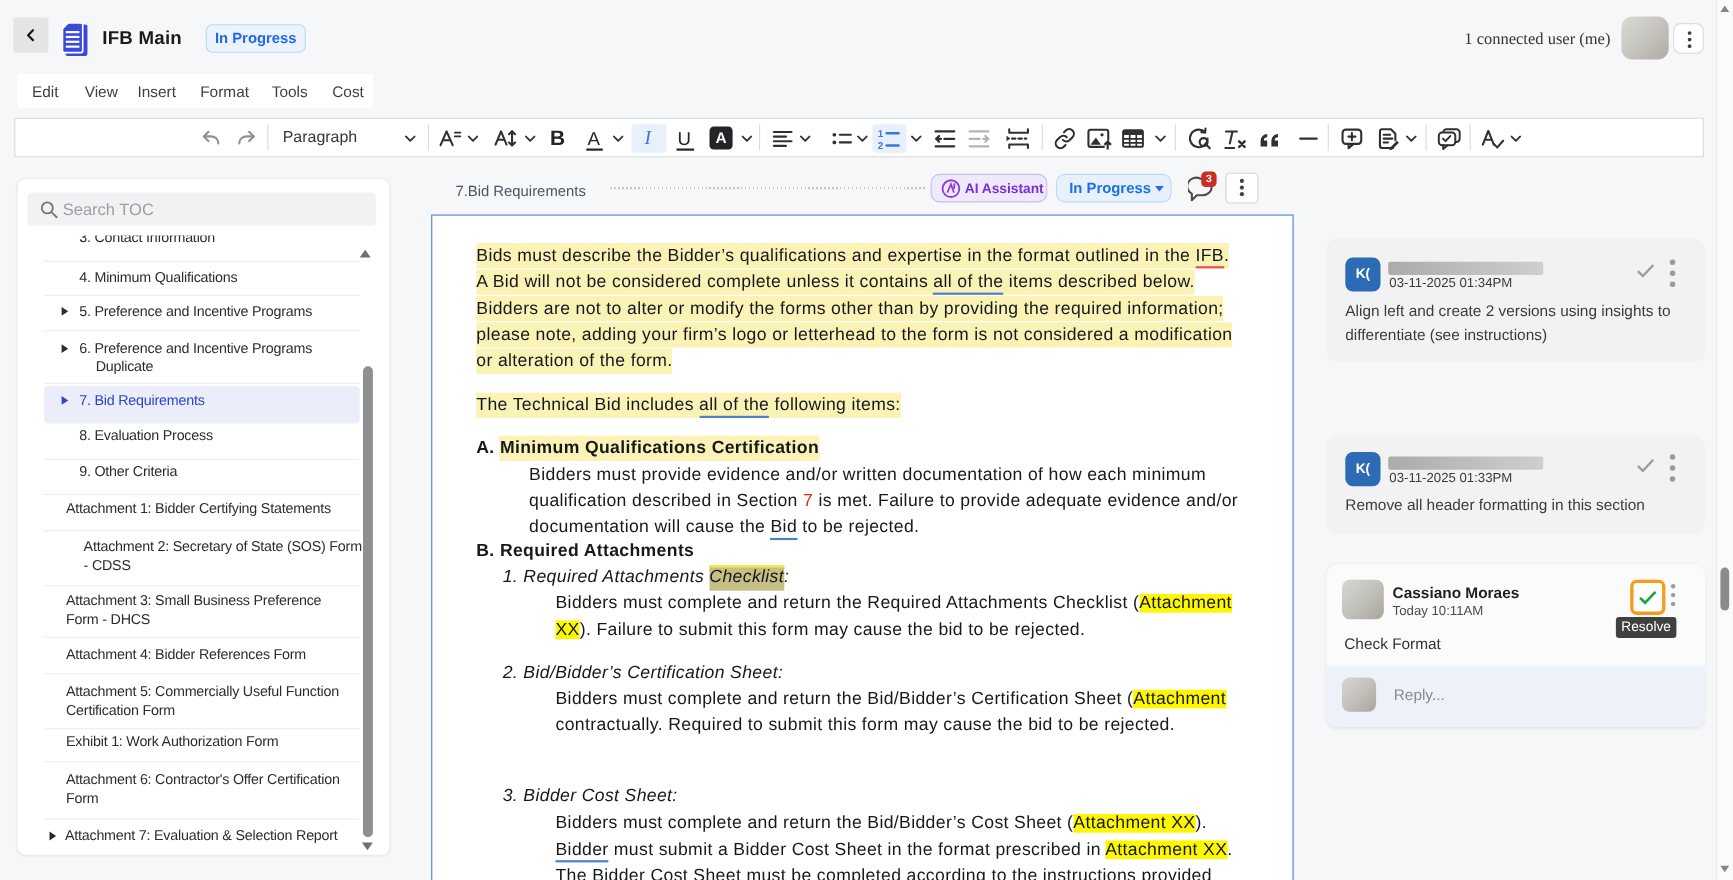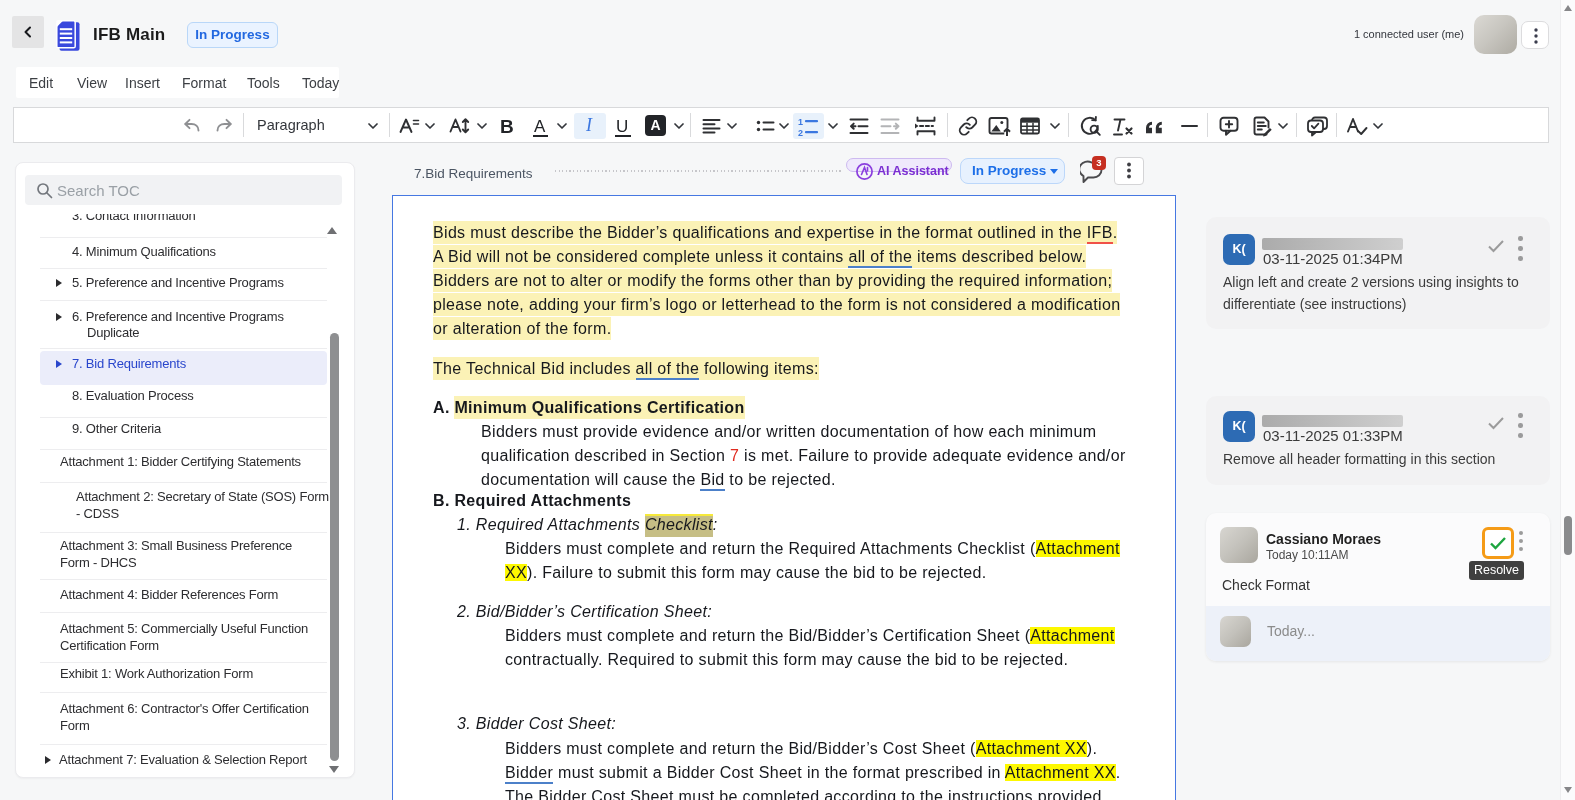--- a/index.html
+++ b/index.html
@@ -5,21 +5,21 @@
   * { margin:0; padding:0; box-sizing:border-box; }
   html,body { width:1575px; height:800px; overflow:hidden; }
   body { font-family:"Liberation Sans", sans-serif; background:#f6f7f8; position:relative; color:#222; }
   .abs { position:absolute; }
   .nw { white-space:nowrap; }
 
   
   #backbtn { left:12px; top:16px; width:32px; height:32px; background:#e4e4e5; border-radius:2px; }
   #title { left:93px; top:25px; font-size:17px; font-weight:bold; color:#1b1b1b; letter-spacing:.2px; }
   #statuschip { left:187px; top:22px; width:91px; height:26px; background:#eaf3ff; border:1px solid #b9d7f8; border-radius:6px; color:#2268e0; font-weight:bold; font-size:13.5px; text-align:center; line-height:24px; }
-  #connected { right:111px; top:28px; font-size:11px; color:#33363d; }
+  #connected { right:111px; top:28px; font-size:15px; color:#33363d;font-family:Liberation Serif, serif; }
   #hdravatar { left:1474px; top:15px; width:43px; height:39px; border-radius:10px; background:linear-gradient(135deg,#dbd9d4,#c9c7c1 45%,#aeaba3); }
   #hdrkebab { left:1521px; top:21px; width:28px; height:28px; background:#fff; border:1px solid #dcdcde; border-radius:7px; }
 
   
   #menuband { left:16px; top:67px; width:323px; height:31px; background:#fff; border-radius:2px; }
   .mitem { position:absolute; top:75px; font-size:14px; color:#3c3f44; }
 
   
   #toolbar { left:13px; top:107px; width:1536px; height:36px; background:#fff; border:1px solid #d8d9db; }
   .tsep { position:absolute; top:113px; width:1px; height:24px; background:#d9dadc; }
@@ -37,21 +37,21 @@
   #tochl { left:40px; top:351px; width:287px; height:34px; background:#ebedfa; border-radius:4px; }
   #tocclip { left:16px; top:214px; width:300px; height:12px; overflow:hidden; }
 
   
   #sthumb { left:330px; top:333px; width:9px; height:428px; background:#8e8f91; border-radius:4.5px; }
   .sarrow { position:absolute; width:0; height:0; }
 
   
   #secttitle { left:414px; top:166px; font-size:13.5px; color:#4b5563; }
   #dotline { left:555px; top:170px; width:286px; height:1.5px; background-image:repeating-linear-gradient(90deg,#c6c6ca 0 1.2px,transparent 1.2px 3.6px); }
-  #aipill { left:846px; top:158px; width:106px; height:14px; background:#efe9fc; border:1px solid #cdbaf0; border-radius:8px; }
+  #aipill { left:846px; top:158px; width:106px; height:26px; background:#efe9fc; border:1px solid #cdbaf0; border-radius:8px; }
   #aipill span { position:absolute; left:30px; top:5px; font-size:12.5px; font-weight:bold; color:#7b2fd2; white-space:nowrap; }
   #statusdd { left:960px; top:158px; width:105px; height:26px; background:#e7f1fe; border:1px solid #bcd7fa; border-radius:8px; }
   #statusdd span { position:absolute; left:11px; top:4px; font-size:13.5px; font-weight:bold; color:#1d6fe8; }
   #ddcaret { position:absolute; left:89px; top:10px; width:0; height:0; border-left:4.5px solid transparent; border-right:4.5px solid transparent; border-top:5.5px solid #1d6fe8; }
   #redbadge { left:1092px; top:156px; width:14px; height:14px; background:#c62f21; border-radius:4px; color:#fff; font-size:9.5px; font-weight:bold; text-align:center; line-height:14px; }
   #dockebab { left:1114px; top:157px; width:30px; height:28px; background:#fff; border:1px solid #d4d4d6; border-radius:4px; }
 
   
   #page { left:392px; top:195px; width:784px; height:606px; background:#fff; border:1.5px solid #4678e2; }
   .dl { white-space:nowrap; font-size:16px; line-height:24px; color:#16181d; letter-spacing:0.33px; }
@@ -62,21 +62,21 @@
   .ulr { border-bottom:2px solid #f05148; padding-bottom:1px; }
   .red7 { color:#e02b20; }
   .it { font-style:italic; }
   .bd { font-weight:bold; }
 
   
   .card { position:absolute; left:1206px; width:344px; background:#f2f2f3; border-radius:10px; }
   .cavatar { position:absolute; border-radius:7px; background:linear-gradient(135deg,#d8d6d1,#c3c1bb 50%,#a9a69e); }
   .kavatar { position:absolute; width:32px; height:31px; border-radius:7px; background:#2d6bb4; color:#fff; font-weight:bold; font-size:12.5px; text-align:center; line-height:31px; }
   .redact { position:absolute; height:12px; width:141px; border-radius:2px; background:linear-gradient(90deg,#ababab,#cfcfcf); }
-  .tstamp { position:absolute; font-size:15px; color:#3a3a3a; }
+  .tstamp { position:absolute; font-size:12px; color:#3a3a3a; }
   .ctext { position:absolute; font-size:14px; color:#3b3b3b; line-height:21.5px; }
   .ckdots { position:absolute; width:5px; }
   .ckdots i { display:block; width:4.5px; height:4.5px; border-radius:50%; background:#9b9b9b; margin:0 0 5.5px 0; }
 
   
   #vtrack { left:1560px; top:0; width:15px; height:800px; background:#fbfbfc; border-left:1px solid #ededef; }
   #vthumb { left:1564px; top:516px; width:8px; height:39px; background:#8a8b8d; border-radius:4px; }
 </style>
 </head>
 <body>
@@ -108,21 +108,21 @@
       </g>
     </svg>
 </div>
 
 <div class="abs" id="menuband"></div>
 <div class="mitem" style="left:29px">Edit</div>
 <div class="mitem" style="left:77px">View</div>
 <div class="mitem" style="left:125px">Insert</div>
 <div class="mitem" style="left:182px">Format</div>
 <div class="mitem" style="left:247px">Tools</div>
-<div class="mitem" style="left:302px">Today</div>
+<div class="mitem" style="left:302px">Cost</div>
 
 <div class="abs" id="toolbar"></div>
 <div id="icons">
   <svg class="ticon" style="left:180px;top:114px" width="24" height="24" viewBox="0 0 24 24" fill="none" stroke="#8f9093" stroke-width="1.9" stroke-linecap="round" stroke-linejoin="round">
       <path d="M18.5 16.5 c0-4-3-6.5-7-6.5 h-6"></path>
       <path d="M9.5 5.8 L5.3 10 L9.5 14.2"></path>
     </svg>
   <svg class="ticon" style="left:212px;top:114px" width="24" height="24" viewBox="0 0 24 24" fill="none" stroke="#8f9093" stroke-width="1.9" stroke-linecap="round" stroke-linejoin="round">
       <path d="M5.5 16.5 c0-4 3-6.5 7-6.5 h6"></path>
       <path d="M14.5 5.8 L18.7 10 L14.5 14.2"></path>
@@ -433,19 +433,19 @@
   </div>
   <div class="ckdots" style="left:1519px;top:531px">
       <i style="width:4px;height:4px;margin-bottom:4px"></i>
       <i style="width:4px;height:4px;margin-bottom:4px"></i>
       <i style="width:4px;height:4px"></i>
     </div>
   <div class="abs" style="left:1469px;top:561px;width:55px;height:19px;background:#404040;border-radius:3px;color:#fff;font-size:12.5px;text-align:center;line-height:19px">Resolve</div>
   <div class="ctext nw" style="left:1222px;top:575px;color:#333">Check Format</div>
   <div class="abs" style="left:1206px;top:606px;width:344px;height:55px;background:#edf1f9;border-radius:0 0 10px 10px"></div>
   <div class="cavatar" style="left:1220px;top:616px;width:31px;height:31px"></div>
-  <div class="ctext nw" style="left:1267px;top:621px;color:#8b8b8b">Today...</div>
+  <div class="ctext nw" style="left:1267px;top:621px;color:#8b8b8b">Reply...</div>
 </div>
 
 <div class="abs" id="vtrack"></div>
 <div class="abs" id="vthumb"></div>
 <div class="sarrow abs" style="left:1564px;top:5px;border-left:4.5px solid transparent;border-right:4.5px solid transparent;border-bottom:6px solid #868689;"></div>
 <div class="sarrow abs" style="left:1564px;top:787px;border-left:4.5px solid transparent;border-right:4.5px solid transparent;border-top:6px solid #868689;"></div>
 
 </body></html>

